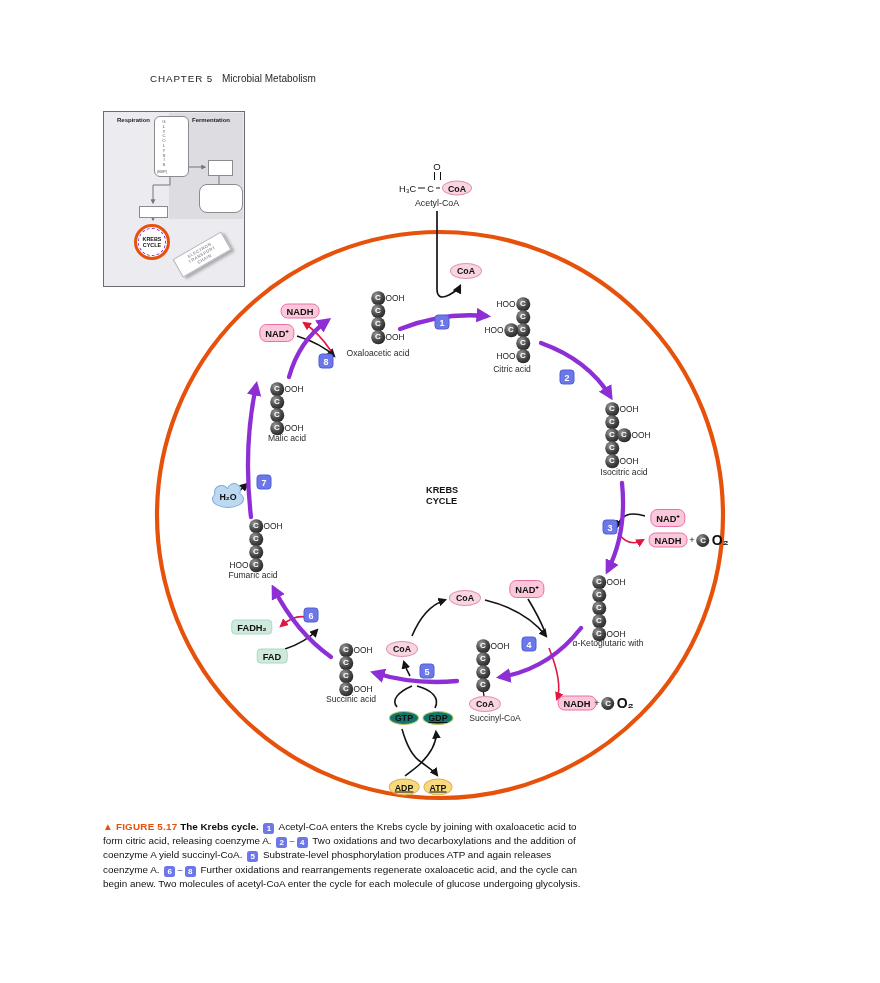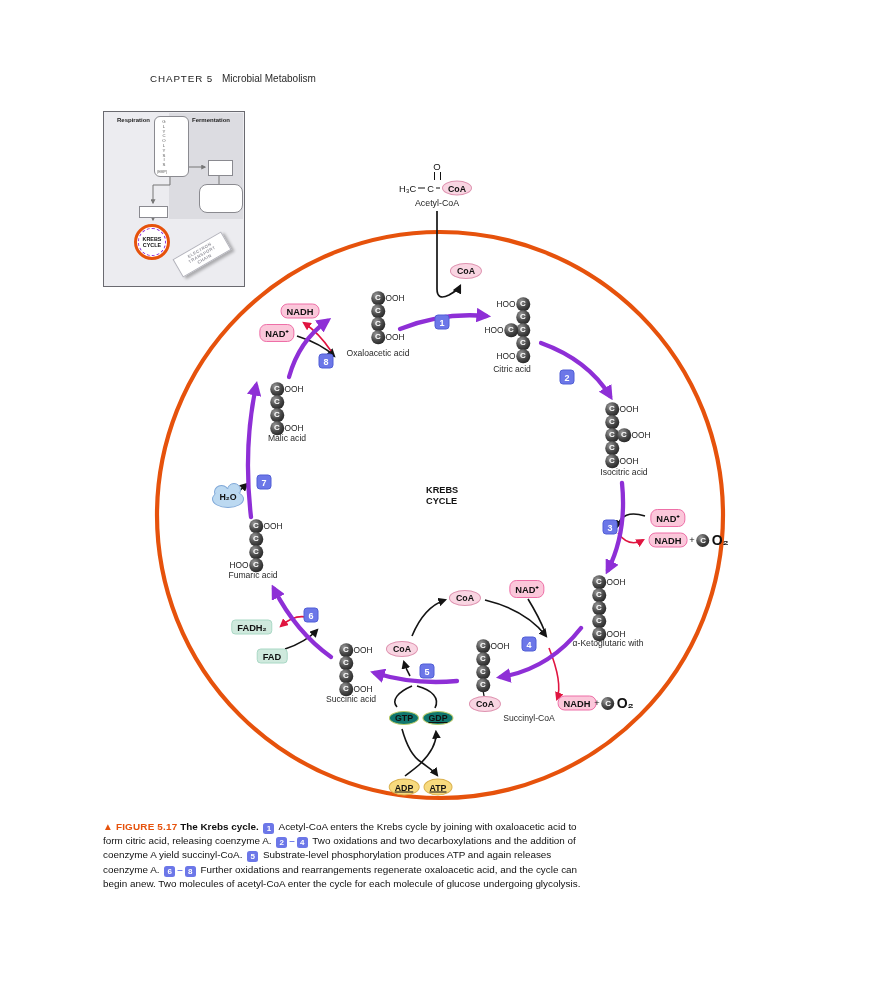--- a/index.html
+++ b/index.html
@@ -242,21 +242,21 @@
     <div class="carbon" style="left: 599px; top: 621px;">C</div>
     <div class="carbon" style="left: 599px; top: 634px;">C</div>
     <span class="chain-label" style="top: 634px; left: 606.5px; transform: translate(0px, -50%);">OOH</span>
     <span class="mol-name" style="left: 608px; top: 643px;">α-Ketoglutaric with</span>
     <div class="carbon" style="left: 483px; top: 646px;">C</div>
     <span class="chain-label" style="top: 646px; left: 490.5px; transform: translate(0px, -50%);">OOH</span>
     <div class="carbon" style="left: 483px; top: 659px;">C</div>
     <div class="carbon" style="left: 483px; top: 672px;">C</div>
     <div class="carbon" style="left: 483px; top: 685px;">C</div>
     <div class="oval coa-oval" style="left: 485px; top: 704px;">CoA</div>
-    <span class="mol-name" style="left: 500px; top: 718px; margin-left: 29px;">Succinyl-CoA</span>
+    <span class="mol-name" style="left: 466px; top: 718px; margin-left: 29px;">Succinyl-CoA</span>
     <div class="carbon" style="left: 346px; top: 650px;">C</div>
     <span class="chain-label" style="top: 650px; left: 353.5px; transform: translate(0px, -50%);">OOH</span>
     <div class="carbon" style="left: 346px; top: 663px;">C</div>
     <div class="carbon" style="left: 346px; top: 676px;">C</div>
     <div class="carbon" style="left: 346px; top: 689px;">C</div>
     <span class="chain-label" style="top: 689px; left: 353.5px; transform: translate(0px, -50%);">OOH</span>
     <span class="mol-name" style="left: 351px; top: 699px;">Succinic acid</span>
     <div class="carbon" style="left: 256px; top: 526px;">C</div>
     <span class="chain-label" style="top: 526px; left: 263.5px; transform: translate(0px, -50%);">OOH</span>
     <div class="carbon" style="left: 256px; top: 539px;">C</div>

